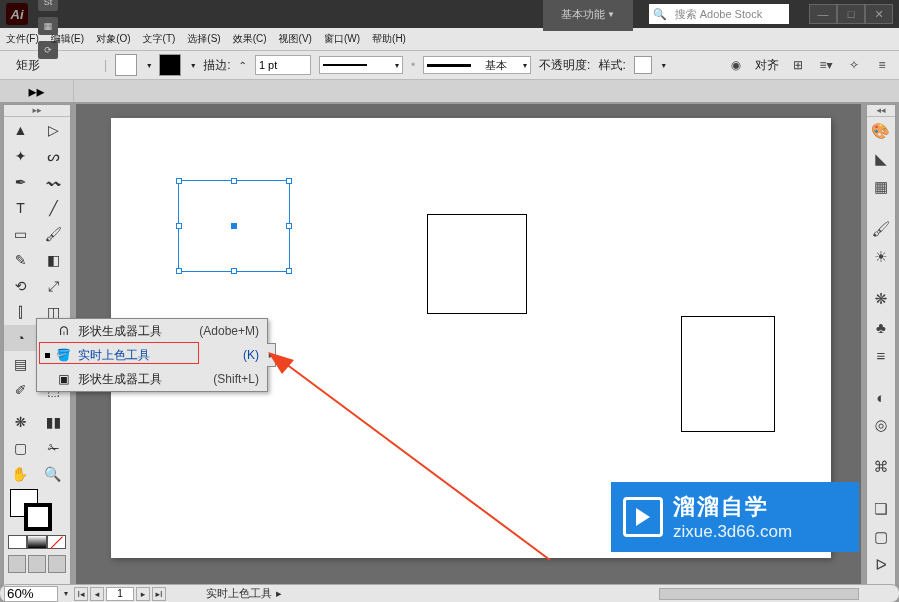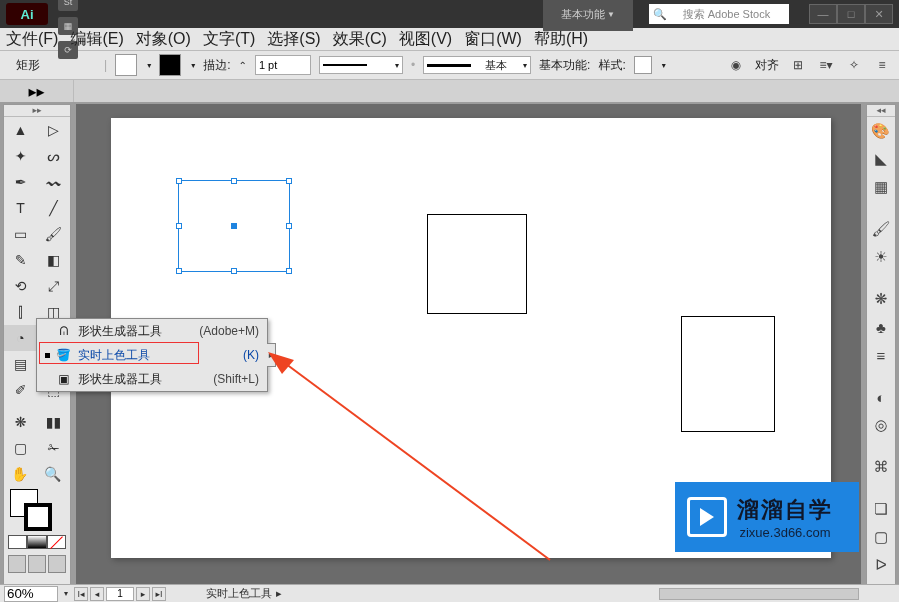--- a/index.html
+++ b/index.html
@@ -1,27 +1,27 @@
 <!DOCTYPE html>
 <html><head>
 <meta charset="utf-8">
 <style>
 * { margin: 0; padding: 0; box-sizing: border-box; font-family: "Microsoft YaHei", sans-serif; }
 body { width: 899px; height: 602px; background: #999; position: relative; overflow: hidden; }
 
 .title-bar { height: 28px; background: #333; display: flex; align-items: center; padding: 0 6px; gap: 10px; }
-.ai-logo { width: 42px; height: 22px; background: #310000; color: #5eead4; font-weight: bold; font-size: 13px; display: flex; align-items: center; justify-content: center; border-radius: 3px; }
+.ai-logo { width: 22px; height: 22px; background: #310000; color: #a3a3a3; font-weight: bold; font-size: 13px; display: flex; align-items: center; justify-content: center; border-radius: 3px; font-style: italic; }
 .title-icons { display: flex; gap: 6px; flex-direction: column; }
 .title-icons div { width: 20px; height: 18px; background: #555; border-radius: 2px; font-size: 9px; color: #ccc; display: flex; align-items: center; justify-content: center; }
 .workspace-drop { margin-left: auto; background: #545454; color: #ccc; font-size: 11px; padding: 3px 18px; height: 34px; display: flex; align-items: center; }
 .stock-search { background: #fff; height: 20px; width: 140px; display: flex; align-items: center; padding: 0 4px; margin-left: 6px; font-size: 11px; color: #888; }
 .win-controls { display: flex; margin-left: 10px; gap:0; }
 .win-controls div { width: 28px; height: 20px; border: 1px solid #666; background: #444; color: #999; display: flex; align-items: center; justify-content: center; font-size: 11px; }
 
-.menu-bar { height: 22px; background: #e6e6e6; display: flex; align-items: center; padding: 8px 6px; gap: 12px; font-size: 16px; color: #222; }
+.menu-bar { height: 22px; background: #e6e6e6; display: flex; align-items: center; padding: 8px 6px; gap: 12px; font-size: 10px; color: #222; }
 
 .options-bar { height: 30px; background: #e6e6e6; border-top: 1px solid #bbb; border-bottom: 1px solid #bbb; display: flex; align-items: center; padding: 0 8px; gap: 8px; font-size: 12px; color: #222; }
 .shape-label { width: 80px; margin-left: 8px; }
 .color-swatch { width: 22px; height: 22px; border: 1px solid #999; background: #fff; display: inline-block; }
 .color-swatch.black { background: #000; }
 .opt-input { width: 56px; height: 20px; border: 1px solid #aaa; background: #fff; font-size: 11px; padding: 0 3px; }
 .stroke-preview { width: 84px; height: 18px; border: 1px solid #aaa; background: #fff; font-size: 11px; display: flex; align-items: center; justify-content: space-between; padding: 0 3px; }
 .stroke-preview .line { height: 2px; background: #000; width: 44px; }
 .opt-right { margin-left: auto; display: flex; gap: 10px; align-items: center; }
 .opt-icon { width: 18px; height: 18px; display: flex; align-items: center; justify-content: center; color: #444; }
@@ -61,54 +61,54 @@
 .flyout-item.sel { color: #0a48a8; }
 .flyout-item.sel .sc { color: #0a48a8; }
 .flyout-item .dot { width: 5px; height: 5px; background: #000; }
 .flyout-item .dot.transparent { background: transparent; }
 .ficon { width: 16px; display: flex; justify-content: center; }
 .red-box { position: absolute; left: 39px; top: 240px; width: 160px; height: 22px; border: 1px solid #e33; pointer-events: none; }
 .submenu-caret { position: absolute; right: -9px; top: 24px; width: 9px; height: 24px; background: #e6e6e6; border: 1px solid #888; border-left: none; display: flex; align-items: center; justify-content: center; font-size: 9px; color: #444; }
 
 .arrow-annot { position: absolute; pointer-events: none; }
 
-.status-bar { position: absolute; left: 0; bottom: 0; right: 0; height: 18px; background: #e6e6e6; border-top: 1px solid #aaa; display: flex; align-items: center; font-size: 11px; color: #333; }
+.status-bar { position: absolute; left: 0; bottom: 0; right: 0; height: 18px; background: #e6e6e6; border-top: 1px solid #aaa; display: flex; align-items: center; font-size: 11px; color: #333; border-radius: 8px; }
 .zoom-box { width: 54px; height: 16px; border: 1px solid #aaa; margin: 0 4px; padding: 0 2px; }
 .sb-nav { display: flex; align-items: center; gap: 2px; margin-left: 6px; }
 .sb-btn { width: 14px; height: 14px; border: 1px solid #aaa; display: flex; align-items: center; justify-content: center; font-size: 9px; }
 .sb-input { width: 28px; height: 14px; border: 1px solid #aaa; font-size: 10px; text-align: center; }
 .sb-status { margin-left: 40px; display: flex; align-items: center; gap: 4px; }
 
-.brand-badge { position: absolute; right: 40px; bottom: 32px; width: 184px; height: 70px; background: #1e84e0; color: #0f172a; display: flex; align-items: center; padding: 0 12px; gap: 10px; text-align: center; }
+.brand-badge { position: absolute; right: 40px; bottom: 32px; width: 248px; height: 70px; background: #1e84e0; color: #ffffff; display: flex; align-items: center; padding: 0 12px; gap: 10px; }
 .brand-badge .logo { width: 40px; height: 40px; border: 3px solid #fff; border-radius: 4px; display: flex; align-items: center; justify-content: center; }
 .brand-badge .logo::after { content: ""; width: 0; height: 0; border-left: 14px solid #fff; border-top: 9px solid transparent; border-bottom: 9px solid transparent; }
 .brand-badge .txt { display: flex; flex-direction: column; }
 .brand-badge .main { font-size: 22px; font-weight: bold; letter-spacing: 2px; }
-.brand-badge .sub { font-size: 13px; opacity: 0.9; }
+.brand-badge .sub { font-size: 17px; opacity: 0.9; }
 
 .drop-caret { font-size: 8px; margin-left: 2px; }
 </style>
 </head>
 <body>
 
 <div class="title-bar">
   <div class="ai-logo">Ai</div>
   <div class="title-icons">
     <div>Br</div>
     <div>St</div>
     <div>▦</div>
     <div>⟳</div>
   </div>
   <div class="workspace-drop">
     <span>基本功能</span>
     <span class="drop-caret">▼</span>
   </div>
   <div class="stock-search">
     <span>🔍</span>
-    <span style="margin-left:16px">搜索 Adobe Stock</span>
+    <span style="margin-left:8px">搜索 Adobe Stock</span>
   </div>
   <div class="win-controls">
     <div>—</div>
     <div>□</div>
     <div>✕</div>
   </div>
 </div>
 
 <div class="menu-bar">
   <span>文件(F)</span>
@@ -135,21 +135,21 @@
   <div class="stroke-preview">
     <span class="line"></span>
       <span class="drop-caret">▾</span>
   </div>
   <span style="color:#aaa">•</span>
   <div class="stroke-preview" style="width:108px">
     <span class="line" style="height:3px"></span>
     <span>基本</span>
     <span class="drop-caret">▾</span>
   </div>
-  <span>基本功能:</span>
+  <span>不透明度:</span>
   <span>样式:</span>
   <span class="color-swatch" style="width:18px;height:18px"></span>
     <span class="drop-caret">▾</span>
   <div class="opt-right">
     <span class="opt-icon">◉</span>
     <span>对齐</span>
     <span class="opt-icon">⊞</span>
     <span class="opt-icon">≡▾</span>
     <span class="opt-icon">✧</span>
     <span class="opt-icon">≡</span>

